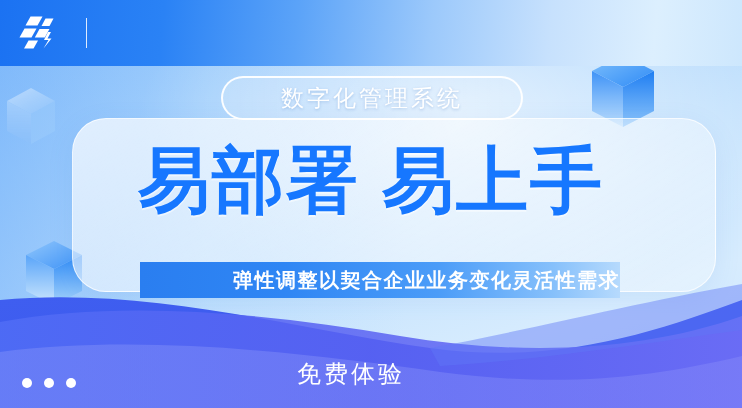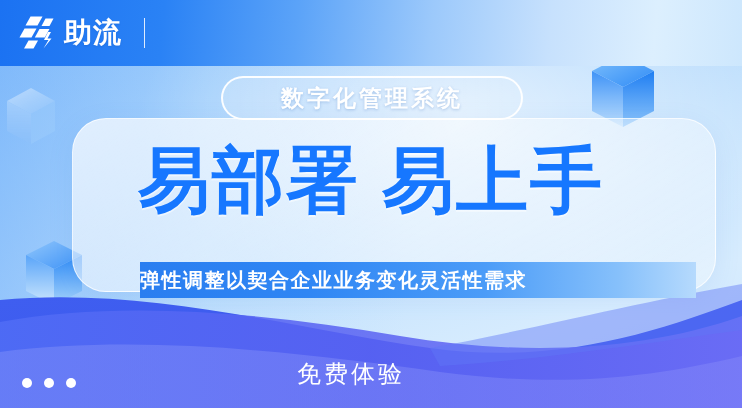--- a/index.html
+++ b/index.html
@@ -110,21 +110,21 @@
     border-radius: 22px;
     z-index: 7;
     display: flex;
     align-items: center;
     justify-content: center;
     background: linear-gradient(90deg, rgba(255,255,255,0.20), rgba(255,255,255,0.10));
   }
   .badge-text {
     color: #ffffff;
     font-size: 23px;
-    font-weight: 700;
+    font-weight: 400;
     letter-spacing: 3px;
     line-height: 1;
     text-shadow: 0 1px 3px rgba(20,80,170,0.25);
   }
 
   
   .headline {
     position: absolute;
     left: 0; top: 142px;
     width: 742px;
@@ -136,25 +136,25 @@
     letter-spacing: 2px;
     line-height: 1.08;
     white-space: nowrap;
     text-shadow: 0 2px 0 rgba(255,255,255,0.5);
   }
 
   
   .tagline-bar {
     position: absolute;
     left: 140px; top: 262px;
-    width: 556px; height: 36px;
+    width: 480px; height: 36px;
     z-index: 9;
     display: flex;
     align-items: center;
-    justify-content: flex-start;
+    justify-content: flex-end;
     background: linear-gradient(90deg, #2a7ef0 0%, #2f86f4 30%, #4b9cf8 62%, #86c0fb 86%, #b6dafd 100%);
   }
   .tagline-text {
     color: #ffffff;
     font-size: 20px;
     font-weight: 600;
     letter-spacing: 1.5px;
     line-height: 1;
     white-space: nowrap;
   }
@@ -275,21 +275,20 @@
           <g fill="#ffffff">
             <path d="M12.5 3.5 L24.5 3.5 L19.5 12.5 L7.5 12.5 Z"></path>
             <path d="M27.5 5.5 L35.5 5.5 L31.5 13.0 L23.5 13.0 Z"></path>
             <path d="M6.5 15.5 L18.5 15.5 L13.5 24.5 L1.5 24.5 Z"></path>
             <path d="M21.5 16.0 L31.5 16.0 L26.8 24.5 L16.8 24.5 Z"></path>
             <path d="M10.5 27.5 L20.0 27.5 L15.5 35.5 L6.0 35.5 Z"></path>
             <path d="M30.0 19.0 L26.0 27.0 L30.5 27.0 L25.5 35.5 L33.5 25.5 L29.5 25.5 L33.0 19.0 Z"></path>
           </g>
         </svg>
       </div>
-      <div class="brand-name">助流</div>
       <div class="brand-divider"></div>
     </div>
   </div>
 
   <div class="badge">
     <span class="badge-text">数字化管理系统</span>
   </div>
 
   <div class="headline">易部署 易上手</div>
 

